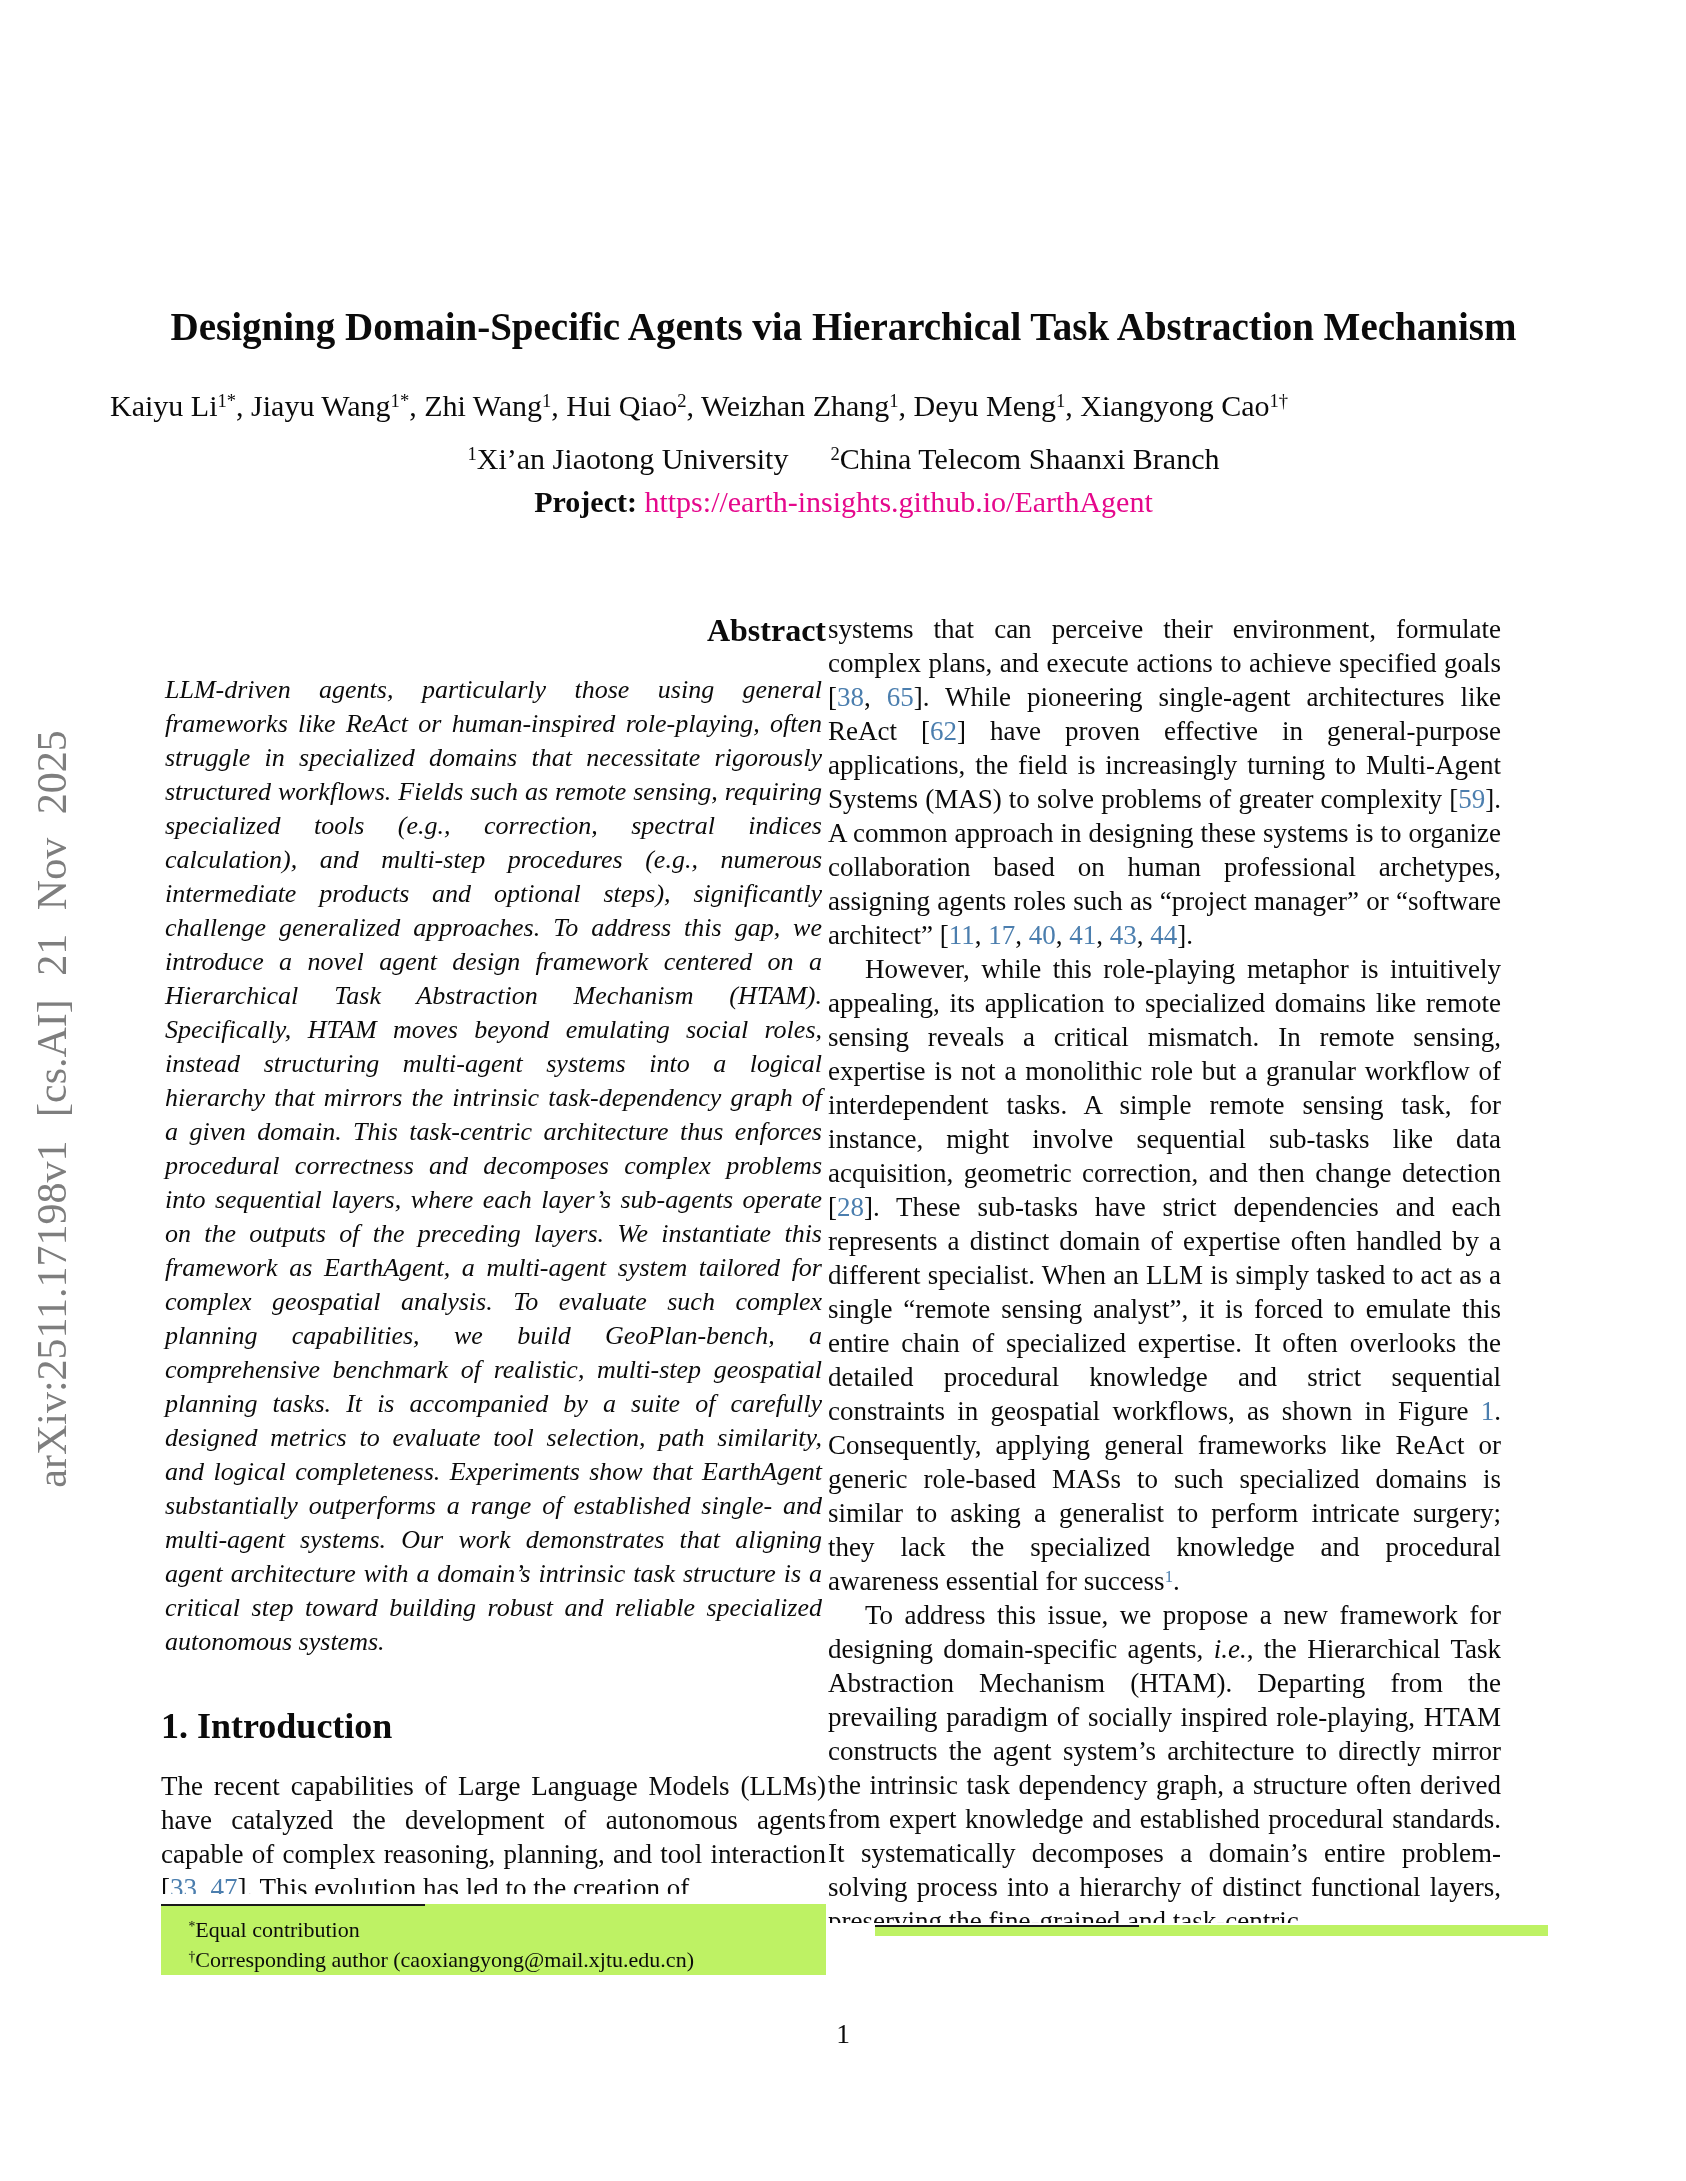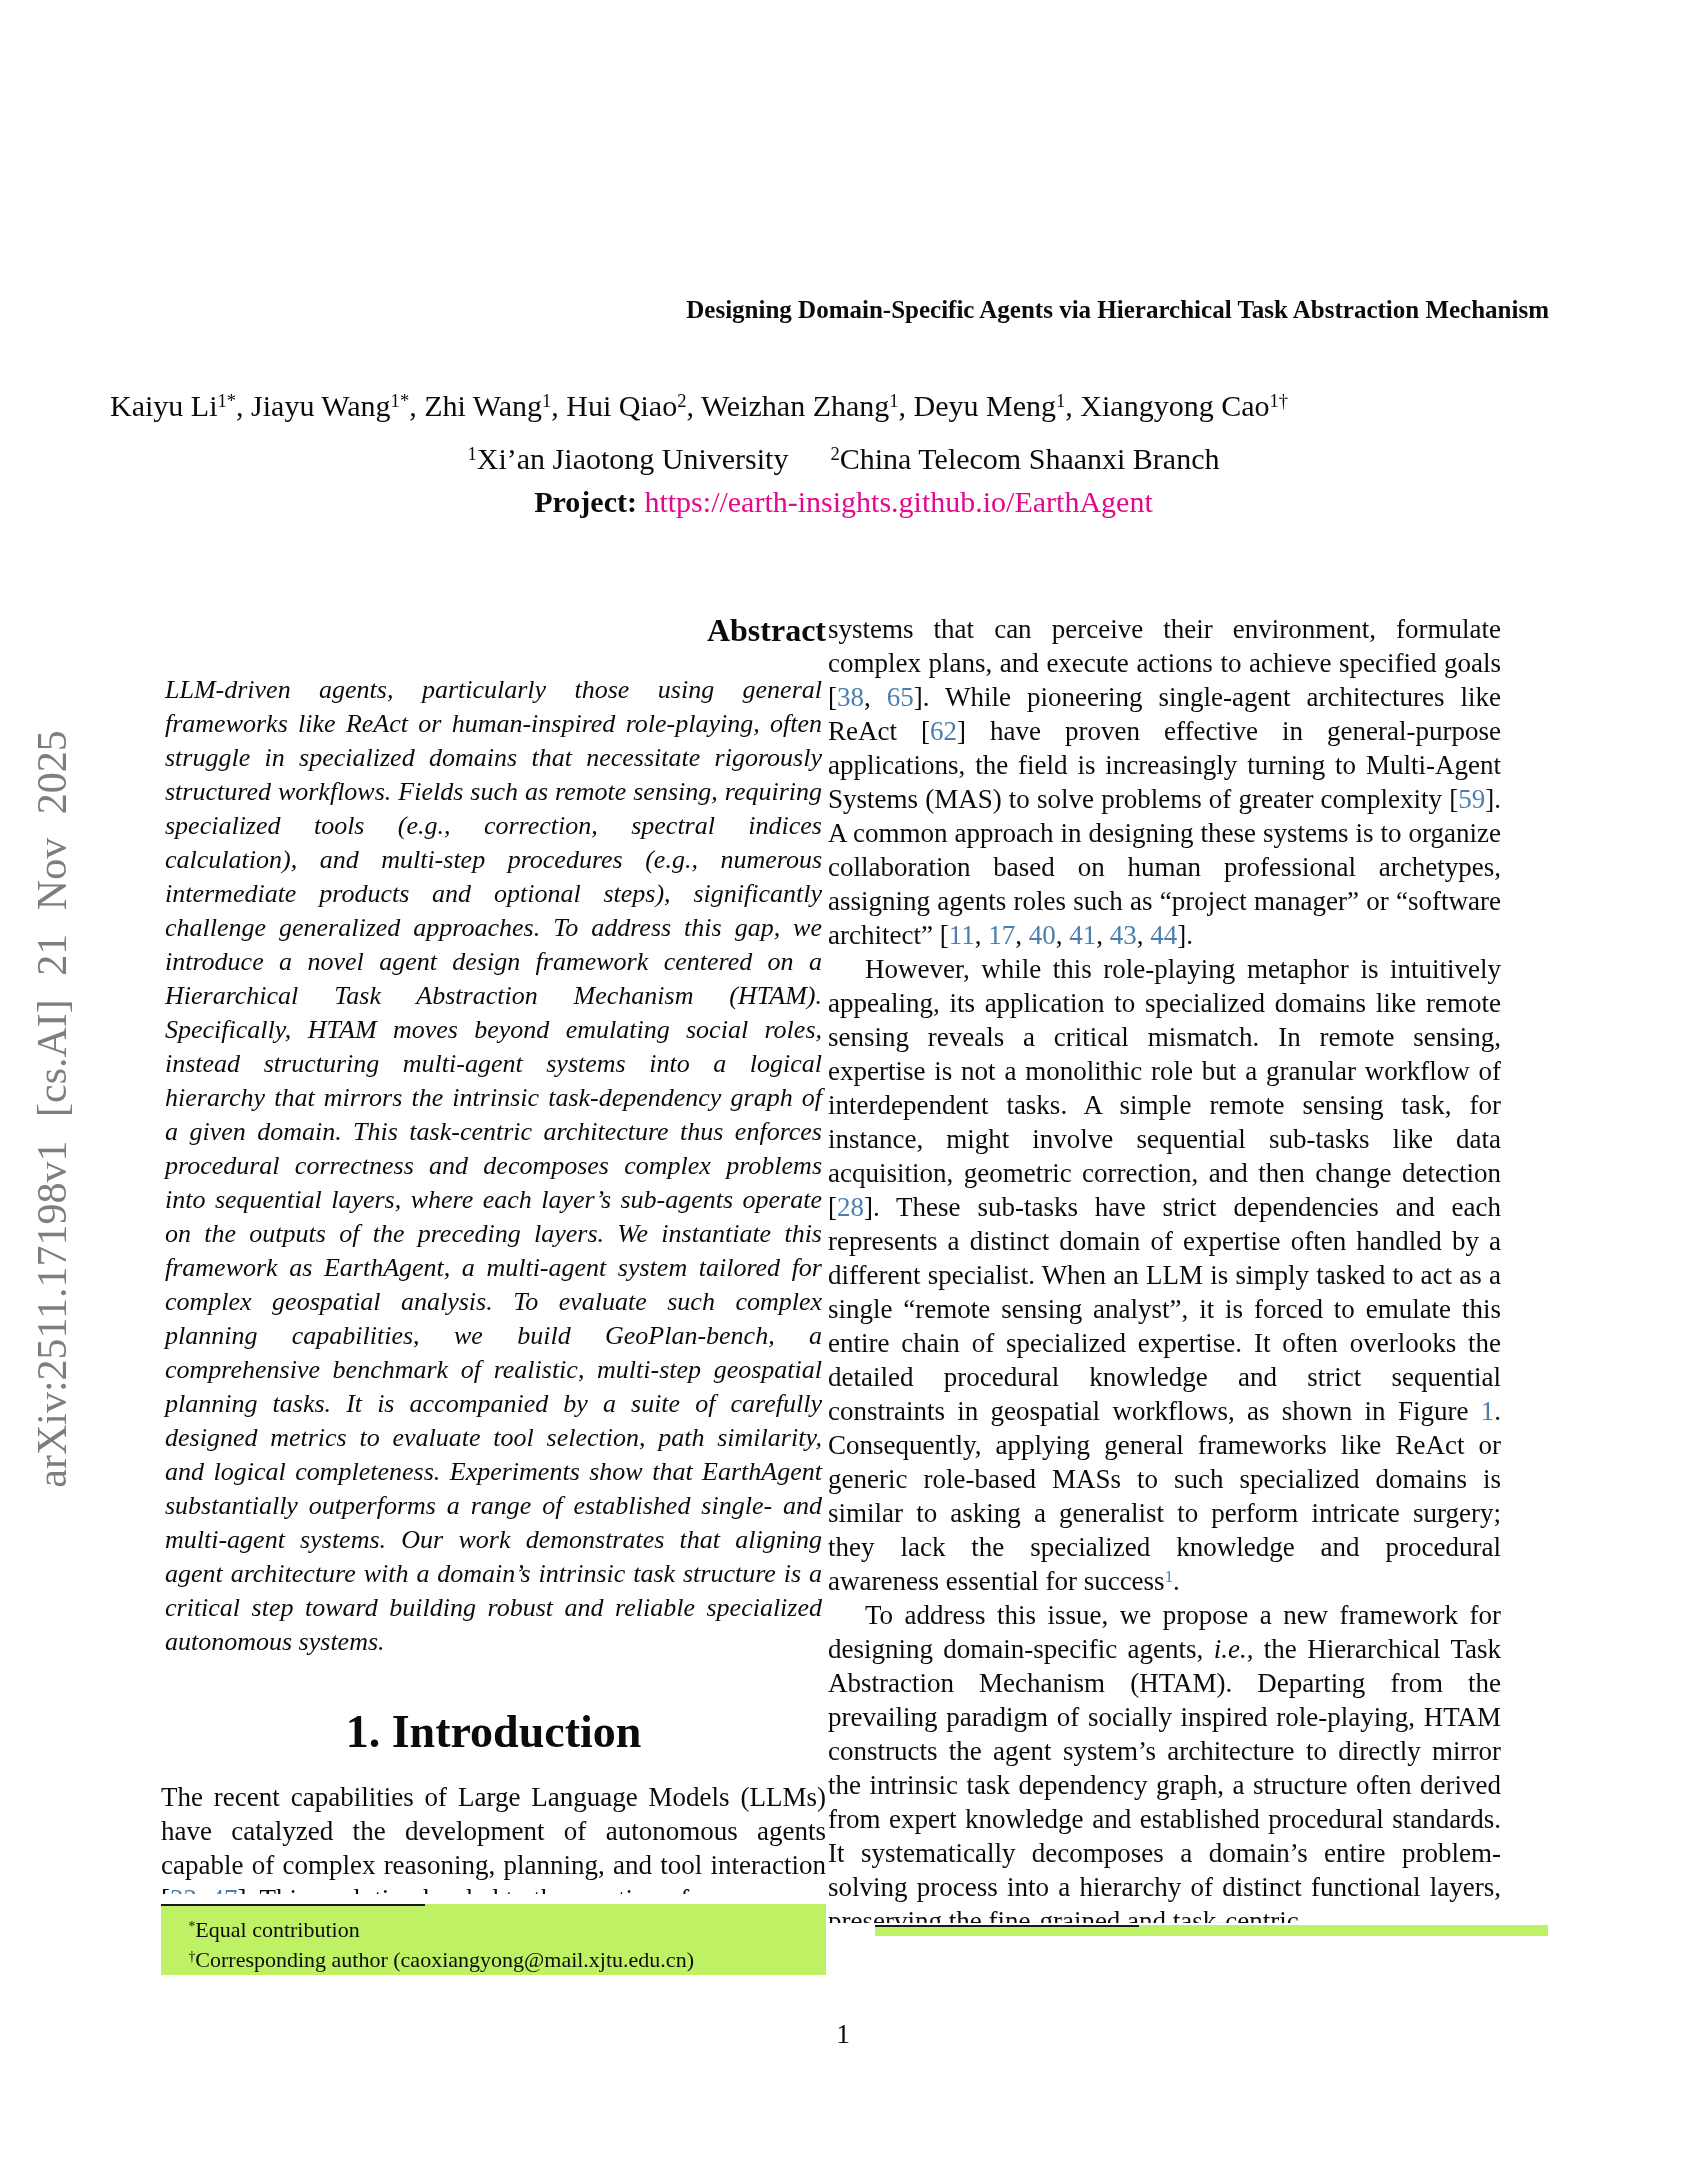--- a/index.html
+++ b/index.html
@@ -23,22 +23,22 @@
     left:52px;
     transform:translate(-50%,-50%) rotate(-90deg);
     white-space:nowrap;
     font-size:42px;
     word-spacing:13px;
     color:var(--wm);
   }
   .title{
     position:absolute;
     left:138px; top:278px; width:1411px;
-    text-align:right;
-    font-size:25px;
+    text-align:center;
+    font-size:39px;
     font-weight:bold;
     line-height:1.2;
   }
   .authors{
     position:absolute;
     left:110px; top:389px; width:1466px;
     font-size:30px;
   }
   .affils{
     position:absolute;
@@ -73,23 +73,22 @@
   }
   .abstract-body{
     margin:4px;
     font-style:italic;
     font-size:26px;
     line-height:34px;
     text-align:justify;
   }
   .section-head{
     margin:46px 0 22px 0;
-    font-size:46px;
+    font-size:36px;
     font-weight:bold;
-    text-align:center;
   }
   .para{
     margin:0;
     font-size:27px;
     line-height:34px;
     text-align:justify;
   }
   .para.indent{text-indent:37px;}
   .cite{color:var(--cite);}
   .it{font-style:italic;}

